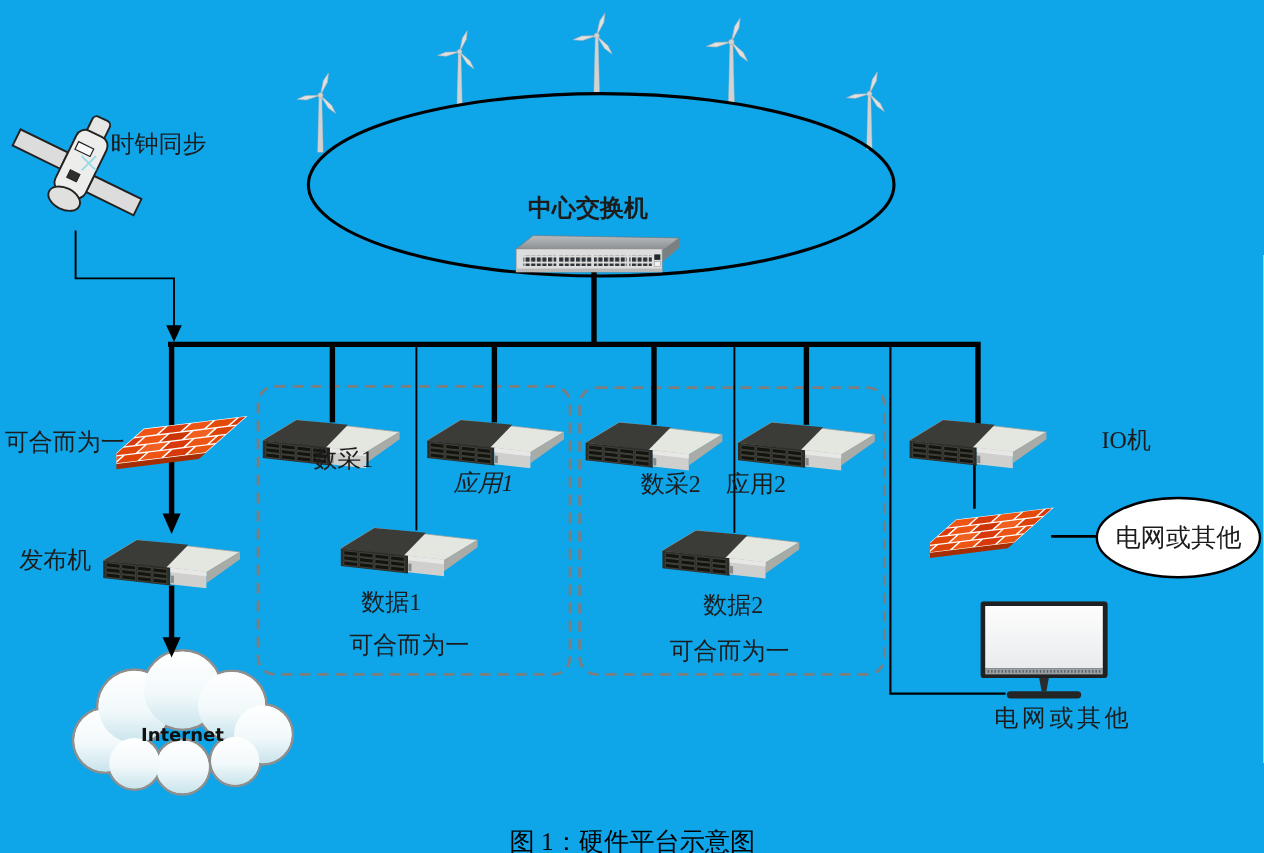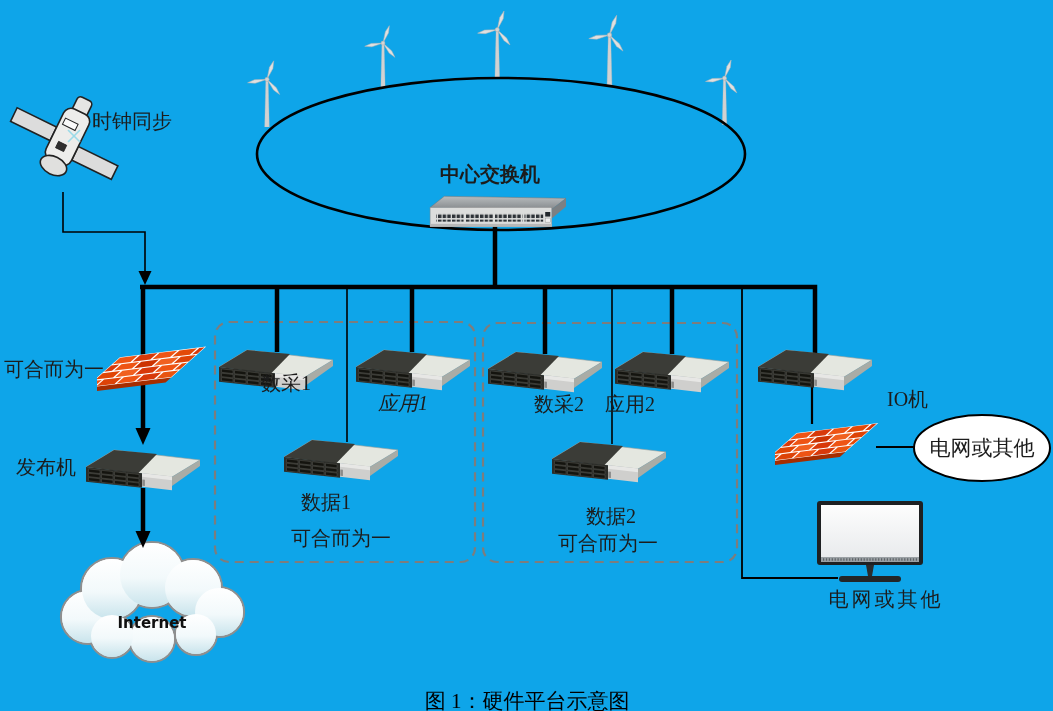--- a/index.html
+++ b/index.html
@@ -2,21 +2,21 @@
 <html><head>
 <meta charset="utf-8">
 <style>
   html,body{margin:0;padding:0;background:#fff;}
   #canvas{position:relative;width:1053px;height:711px;background:#0ea5e9;overflow:hidden;
           font-family:"Liberation Serif","DejaVu Serif",serif;}
   #wires{position:absolute;left:0;top:0;}
   .lbl{position:absolute;white-space:nowrap;font-size:20px;color:#1c1c1c;line-height:1.15;}
   .ctr{transform:translateX(-50%);}
   .cc{transform:translate(-50%,-50%);}
-  .inet{font-family:"DejaVu Sans","Liberation Sans",sans-serif;font-weight:bold;font-size:15px;color:#101010;margin-top:11px;}
+  .inet{font-family:"DejaVu Sans","Liberation Sans",sans-serif;font-weight:bold;font-size:15px;color:#101010;}
   .cap{font-size:21px;color:#000;}
   .ops{letter-spacing:3px;}
 </style>
 </head>
 <body>
 
 <div id="canvas">
 
 <svg id="wires" width="1053" height="711" viewBox="0 0 1053 711">
   <defs>
@@ -213,29 +213,29 @@
   <use href="#srv" x="549" y="432" width="122" height="52"></use>
   <use href="#srv" x="755" y="340" width="122" height="52"></use>
   <use href="#mon" x="817" y="501" width="116" height="84"></use>
 </svg>
 
 <div class="lbl" style="left:92px;top:110px;">时钟同步</div>
 <div class="lbl ctr" style="left:490px;top:163px;font-weight:bold;">中心交换机</div>
 <div class="lbl" style="left:4px;top:358px;">可合而为一</div>
 <div class="lbl" style="left:16px;top:456px;">发布机</div>
 <div class="lbl inet cc" style="left:152px;top:613px;">Internet</div>
-<div class="lbl" style="left:887px;top:356px;margin-top:32px;">IO机</div>
+<div class="lbl" style="left:918px;top:356px;">IO机</div>
 <div class="lbl cc" style="left:982px;top:448px;font-size:21px;">电网或其他</div>
 <div class="lbl ctr ops" style="left:886px;top:588px;">电网或其他</div>
 
 <div class="lbl ctr" style="left:286px;top:372px;">数采1</div>
 <div class="lbl ctr" style="left:403px;top:392px;font-style:italic;">应用1</div>
 <div class="lbl ctr" style="left:326px;top:491px;">数据1</div>
 <div class="lbl ctr" style="left:341px;top:527px;">可合而为一</div>
 
 <div class="lbl ctr" style="left:559px;top:393px;">数采2</div>
 <div class="lbl ctr" style="left:630px;top:393px;">应用2</div>
-<div class="lbl ctr" style="left:611px;top:494px;margin-top:11px;">数据2</div>
+<div class="lbl ctr" style="left:611px;top:494px;">数据2</div>
 <div class="lbl ctr" style="left:608px;top:532px;">可合而为一</div>
 
 <div class="lbl cap ctr" style="left:527px;top:689px;text-align:right;">图 1：硬件平台示意图</div>
 
 </div>
 
 </body></html>

